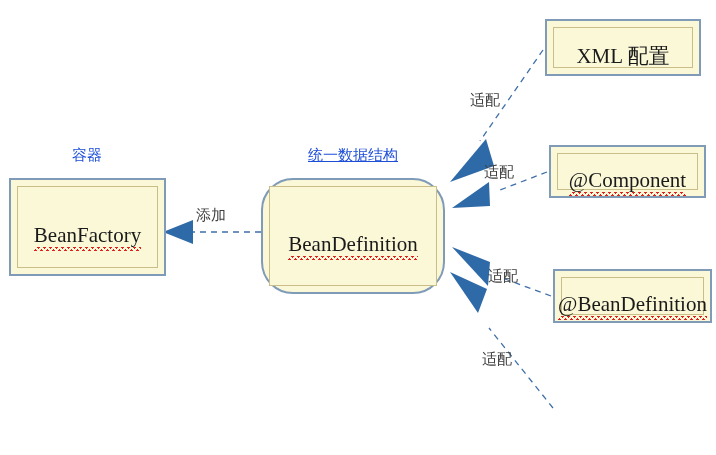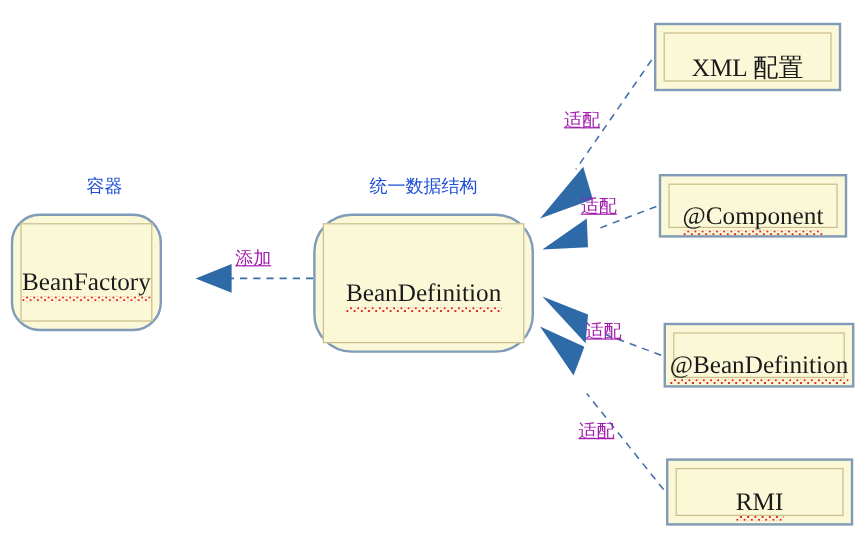--- a/index.html
+++ b/index.html
@@ -73,23 +73,22 @@
     color: #1d4ed8;
     white-space: nowrap;
     text-align: center;
   }
 
   
   .edge-label {
     position: absolute;
     font-family: "Liberation Sans", sans-serif;
     font-size: 15px;
-    color: #a21caf;
+    color: #404040;
     white-space: nowrap;
-    text-decoration: underline;
   }
 
   svg { overflow: visible; }
 </style>
 </head>
 <body>
 
 <div id="canvas">
 
   <svg width="716" height="455" style="position:absolute;left:0;top:0;">
@@ -105,23 +104,23 @@
 
     <line x1="551" y1="296" x2="505" y2="279" stroke="#3f6fa8" stroke-width="1.3" stroke-dasharray="6,5"></line>
     <polygon points="452,247 490,262 488,286" fill="#2f6aa8"></polygon>
 
     <line x1="553" y1="408" x2="489" y2="328" stroke="#3f6fa8" stroke-width="1.3" stroke-dasharray="6,5"></line>
     <polygon points="450,272 487,289 478,313" fill="#2f6aa8"></polygon>
   </svg>
 
   <div class="caption" style="left:54px; top:146px; width:66px;">容器</div>
 
-  <div class="caption" style="left:288px; top:146px; width:130px;">统一数据结构</div>
+  <div class="caption" style="left:288px; top:146px; width:130px;text-decoration:underline;">统一数据结构</div>
 
-  <div class="node" style="left:9px; top:178px; width:126px; height:98px;border-radius:24px;">
+  <div class="node" style="left:9px; top:178px; width:157px; height:98px;">
     <div class="node-inner">
       <span class="node-label squiggle">BeanFactory</span>
     </div>
   </div>
 
   <div class="node" style="left:261px; top:178px; width:184px; height:116px;border-radius:32px;">
     <div class="node-inner">
       <span class="node-label squiggle">BeanDefinition</span>
     </div>
   </div>
@@ -137,25 +136,20 @@
       <span class="node-label squiggle">@Component</span>
     </div>
   </div>
 
   <div class="node" style="left:553px; top:269px; width:159px; height:54px;">
     <div class="node-inner">
       <span class="node-label squiggle">@BeanDefinition</span>
     </div>
   </div>
 
-  <div class="node" style="left:555px; top:382px; width:156px; height:56px;">
-    <div class="node-inner">
-      <span class="node-label squiggle">RMI</span>
-    </div>
-  </div>
 
   <div class="edge-label" style="left:196px; top:206px;">添加</div>
 
   <div class="edge-label" style="left:470px; top:91px;">适配</div>
 
   <div class="edge-label" style="left:484px; top:163px;">适配</div>
 
   <div class="edge-label" style="left:488px; top:267px;">适配</div>
 
   <div class="edge-label" style="left:482px; top:350px;">适配</div>

